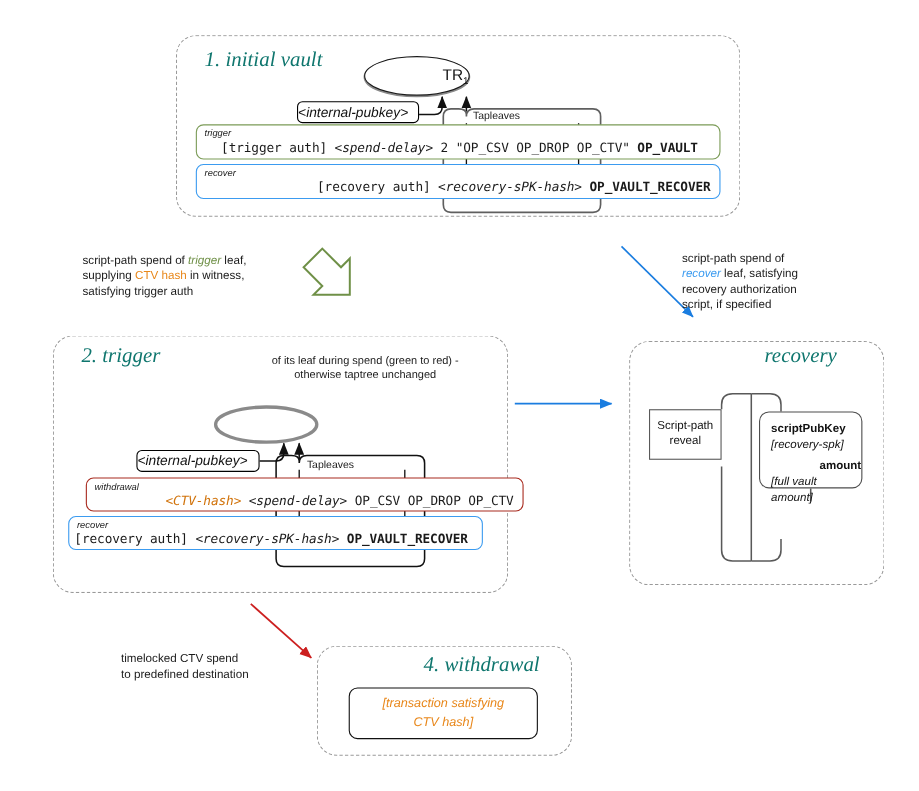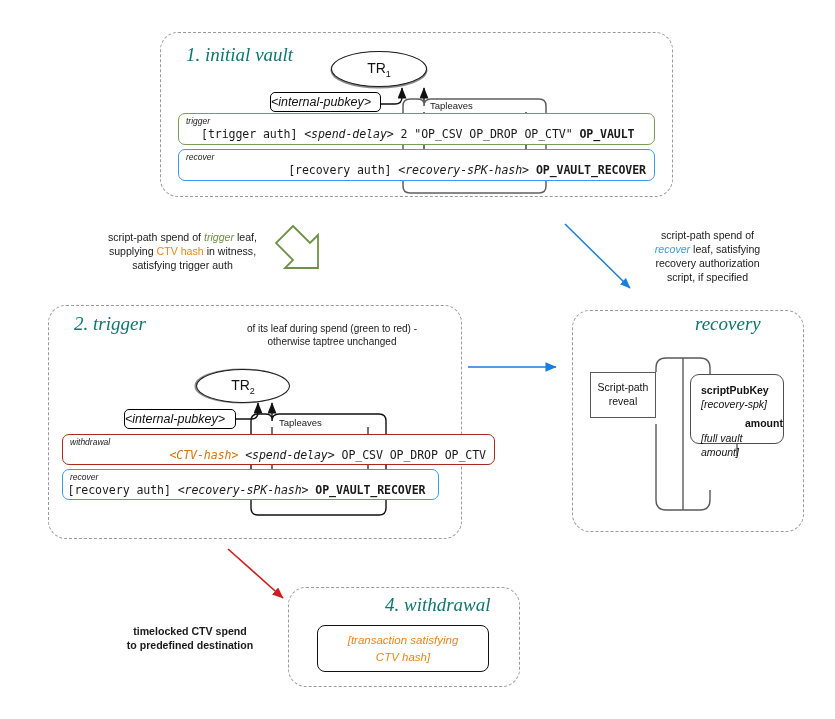--- a/index.html
+++ b/index.html
@@ -105,32 +105,32 @@
   }
 
   
   .tr-ellipse {
     position: absolute;
     border: 1.3px solid #1a1a1a;
     border-radius: 50%;
     background: #fff;
     display: flex;
     align-items: center;
-    justify-content: center;
+    justify-content: flex-end;
     font-size: 14px;
     color: #111;
   }
   .tr-ellipse sub { font-size: 9px; }
 
   
   .annot {
     position: absolute;
     font-size: 10.6px;
     color: #1a1a1a;
-    text-align: center;
+    text-align: left;
     line-height: 1.33;
   }
   .annot .em-green  { font-style: italic; color: #6f9047; }
   .annot .em-orange { color: #e8871a; }
   .annot .em-blue   { font-style: italic; color: #3b9bf0; }
 
   .note-block {
     position: absolute;
     font-size: 10px;
     color: #1a1a1a;
@@ -294,41 +294,38 @@
   </div>
 
   <div class="stage" style="left:48px; top:305px; width:414px; height:234px;"></div>
   <div class="stage-title" style="left:74px; top:313px;">2. trigger</div>
 
   <div class="note-block" style="left:218px; top:322px; width:228px;">
     <div>of its leaf during spend (green to red) -</div>
     <div>otherwise taptree unchanged</div>
   </div>
 
-  <div class="tr-ellipse" style="left:196px; top:369px; width:92px; height:32px;">
-    <span>TR<sub>2</sub></span>
-  </div>
 
   <div class="pubkey-box" style="left:124px; top:409px; width:112px; height:20px;">
     <span>&lt;internal-pubkey&gt;</span>
   </div>
 
   <div class="tapleaves-label" style="left:279px; top:417px;">Tapleaves</div>
 
-  <div class="leafbox red" style="left:62px; top:434px; width:433px; height:31px;">
+  <div class="leafbox red" style="left:78px; top:434px; width:398px; height:31px;">
     <div class="leaf-label">withdrawal</div>
     <div class="leaf-script ta-right"><span class="ctv-hash">&lt;CTV-hash&gt;</span> <span class="mono-i">&lt;spend-delay&gt;</span> OP_CSV OP_DROP OP_CTV</div>
   </div>
 
   <div class="leafbox blue" style="left:62px; top:469px; width:377px; height:31px;">
     <div class="leaf-label">recover</div>
     <div class="leaf-script ta-center">[recovery auth] <span class="mono-i">&lt;recovery-sPK-hash&gt;</span> <span class="mono-b">OP_VAULT_RECOVER</span></div>
   </div>
 
-  <div class="annot" style="left:110px; top:624px; width:160px;font-weight:bold;">
+  <div class="annot" style="left:110px; top:592px; width:160px;">
     <div>timelocked CTV spend</div>
     <div>to predefined destination</div>
   </div>
 
   <div class="stage" style="left:288px; top:587px; width:232px; height:100px;"></div>
   <div class="stage-title" style="left:385px; top:594px;">4. withdrawal</div>
 
   <div class="wd-box" style="left:317px; top:625px; width:172px; height:47px;">
     <div>
       <span>[transaction satisfying</span><br>

